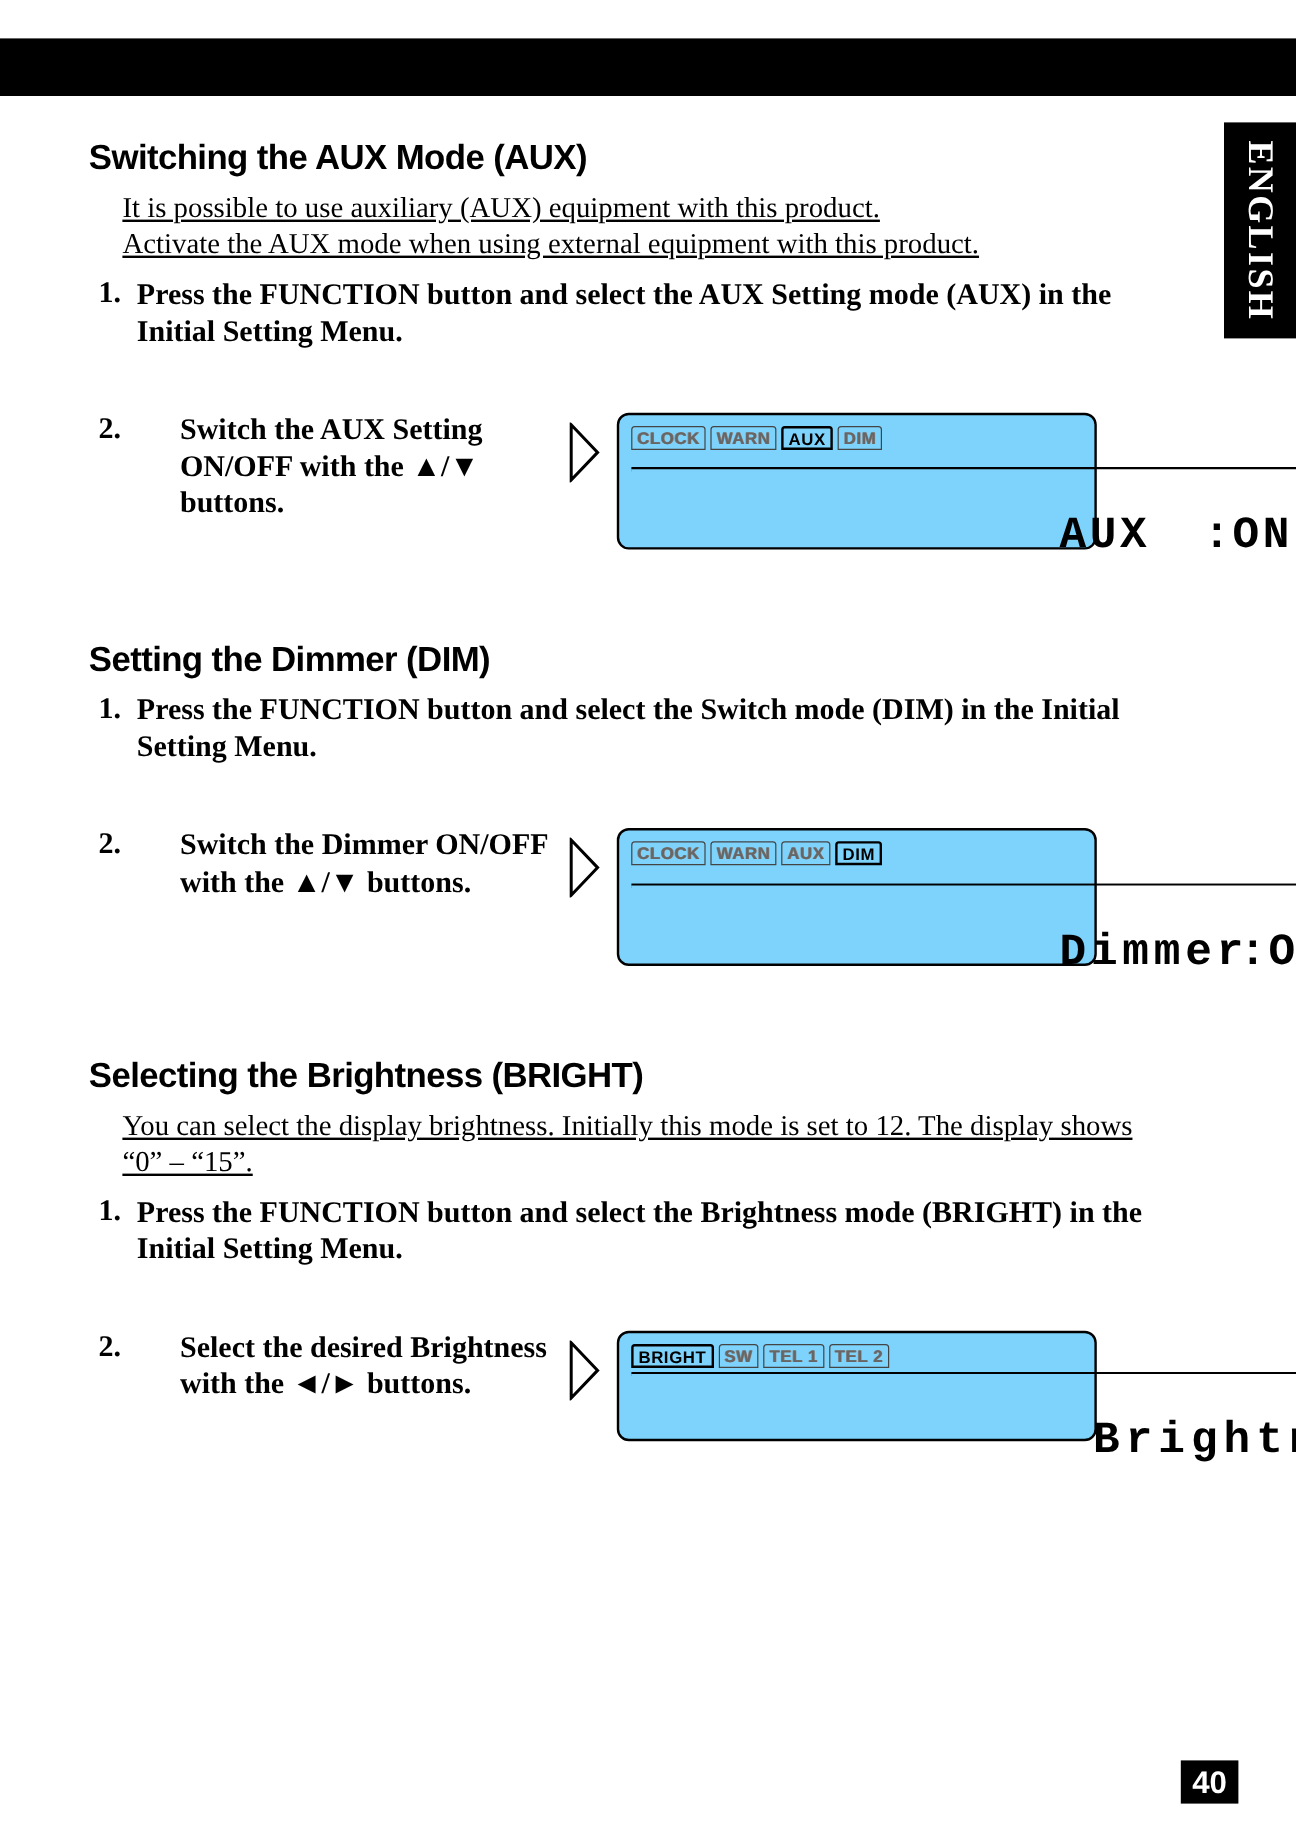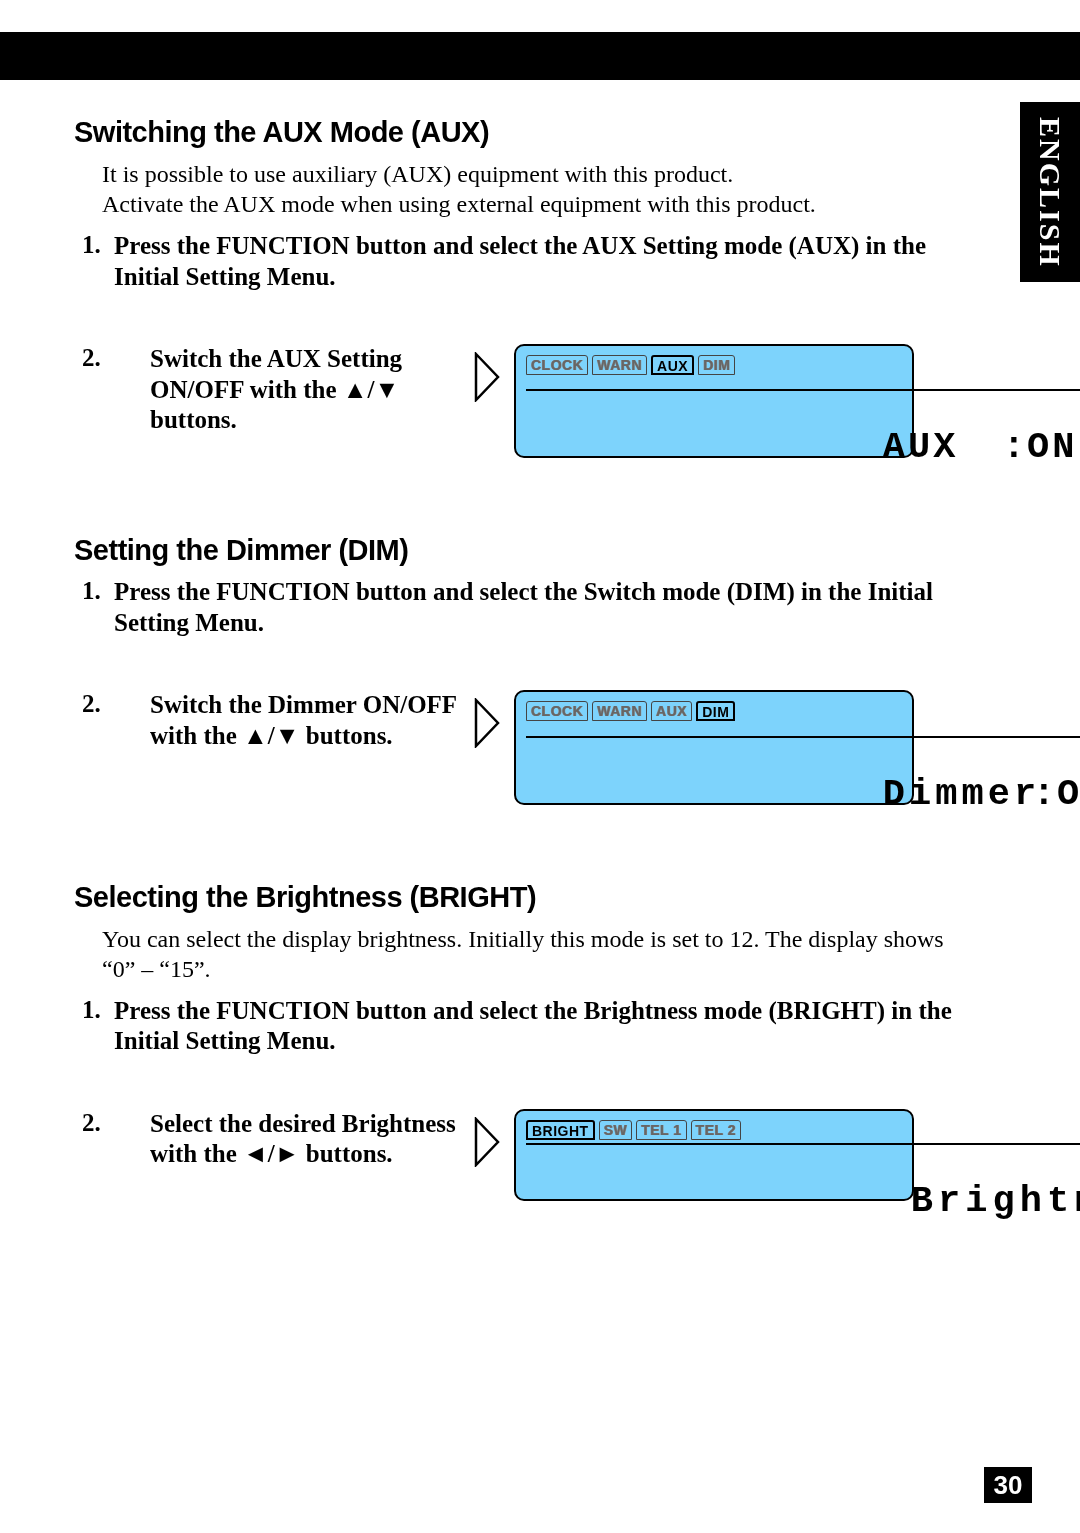--- a/index.html
+++ b/index.html
@@ -44,20 +44,21 @@
     font-size: 29px;
     letter-spacing: -0.5px;
     margin-bottom: 10px;
   }
   .intro {
     font-family: "Times New Roman", serif;
     font-size: 24px;
     line-height: 1.25;
     margin-left: 28px;
     margin-bottom: 12px;
+    text-decoration: underline;
   }
   .step {
     display: flex;
     margin-top: 6px;
     margin-bottom: 6px;
   }
   .step-num {
     font-family: "Times New Roman", serif;
     font-weight: bold;
     font-size: 25px;
@@ -362,13 +363,13 @@
             </div>
 
           </div>
         </div>
       </div>
     </div>
   </div>
 
 </div>
 
-<div class="page-num">30</div>
+<div class="page-num">40</div>
 
 </body></html>

